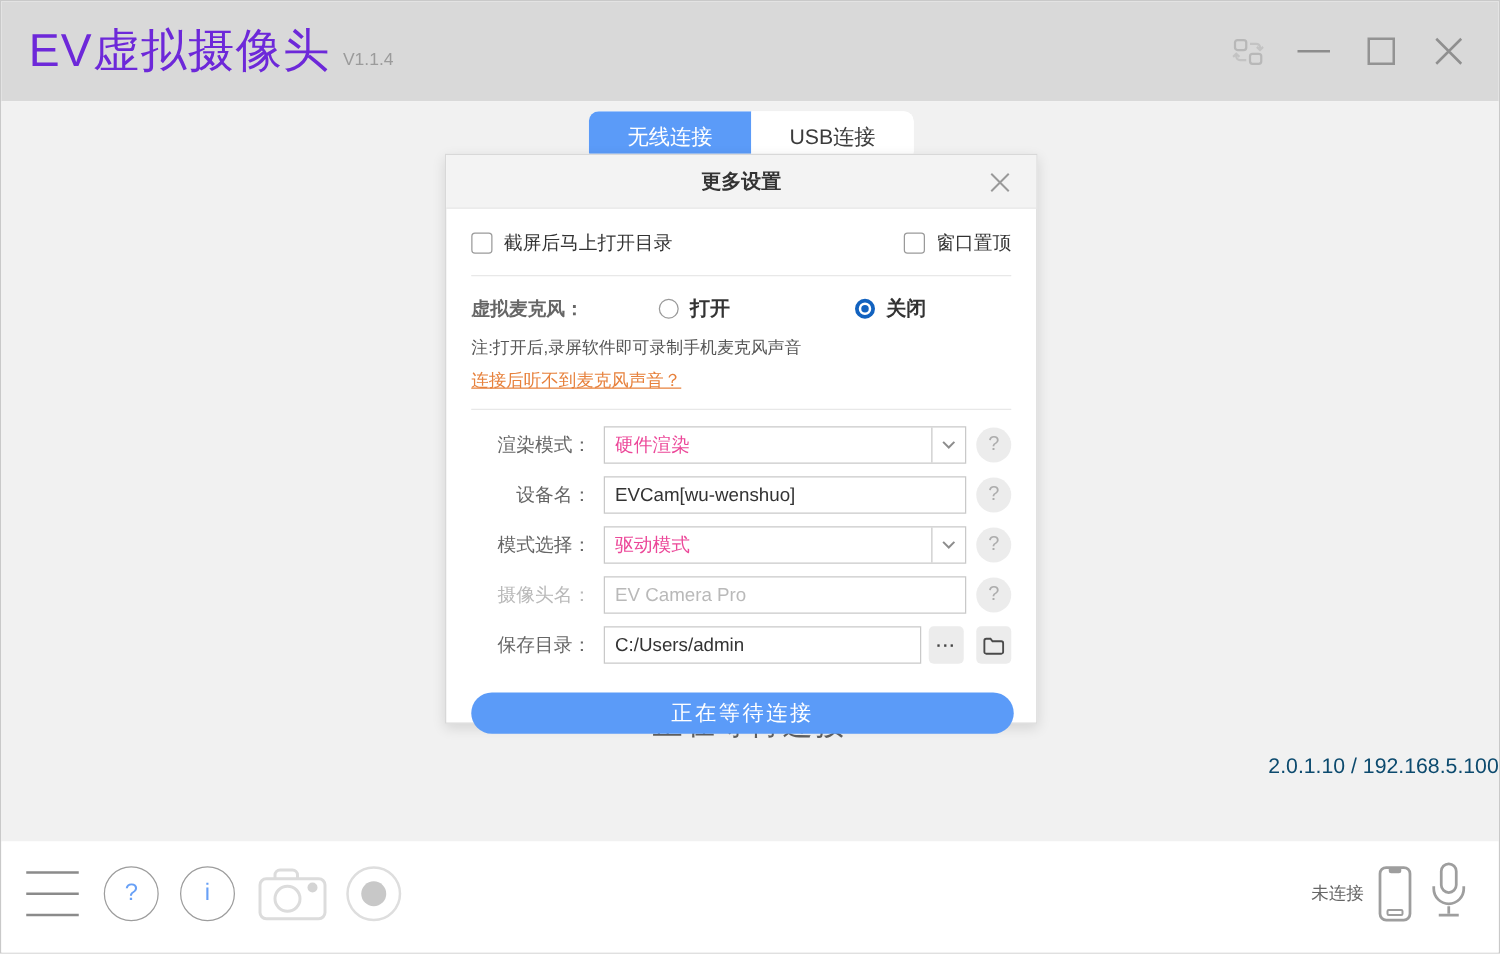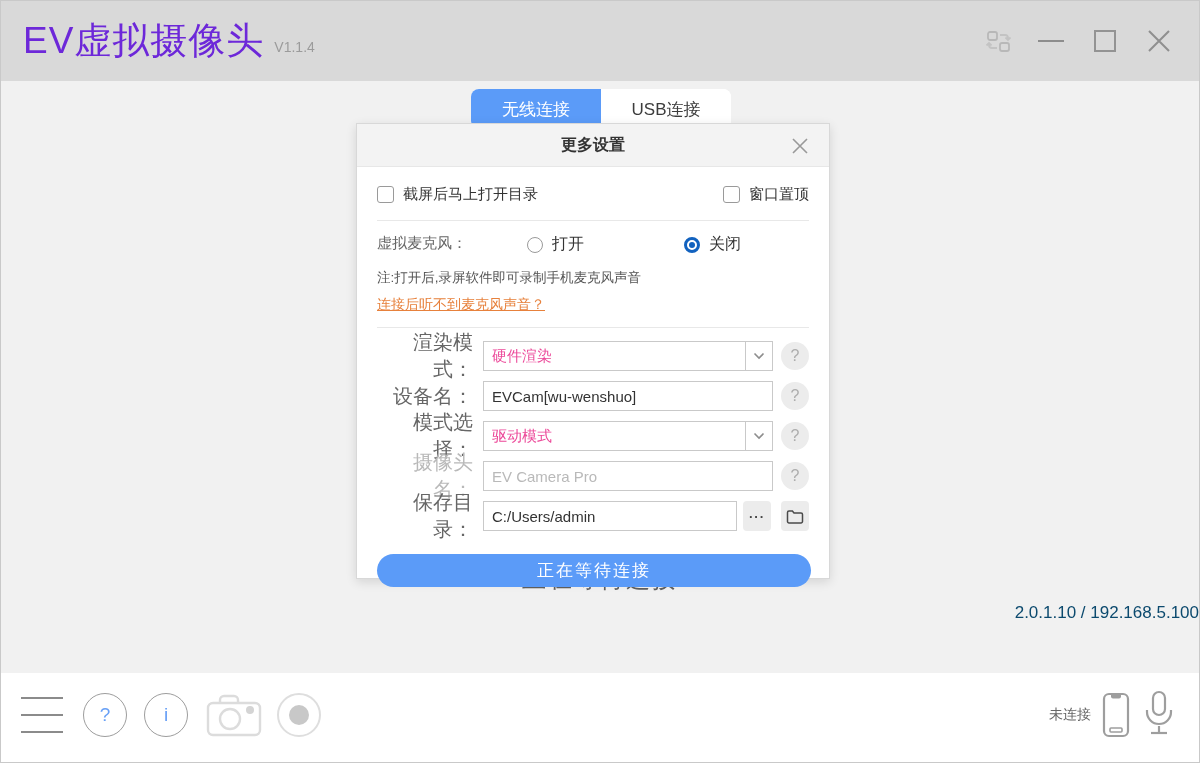--- a/index.html
+++ b/index.html
@@ -36,35 +36,35 @@
   .modal-close { position:absolute; right:14px; top:0; height:43px; width:30px; display:flex; align-items:center; justify-content:center; cursor:pointer; }
   .modal-body { padding:14px 20px 0 20px; }
 
   .cb-row { display:flex; align-items:center; justify-content:space-between; height:26px; }
   .cb-item { display:flex; align-items:center; cursor:pointer; }
   .checkbox { width:17px; height:17px; border:1px solid #9a9a9a; border-radius:3px; background:#fff; margin-right:9px; flex:0 0 auto; }
   .cb-label { font-size:15px; color:#333; }
 
   .divider { height:1px; background:#e8e8e8; margin:13px 0; }
 
-  .mic-row { display:flex; align-items:flex-start; height:26px; }
+  .mic-row { display:flex; align-items:center; height:26px;font-weight:bold; }
   .mic-label { font-size:15px; color:#666; width:118px; }
   .radio-item { display:flex; align-items:center; cursor:pointer; }
   .radio-item.first { margin-left:32px; }
   .radio-item.second { margin-left:100px; }
   .radio { width:16px; height:16px; border-radius:50%; border:1px solid #9a9a9a; background:#fff; margin-right:9px; flex:0 0 auto; }
   .radio.selected { border:3px solid #1262bf; display:flex; align-items:center; justify-content:center; }
   .radio.selected::after { content:""; width:6px; height:6px; border-radius:50%; background:#1262bf; }
   .radio-label { font-size:16px; color:#333; }
 
   .mic-note { font-size:13.5px; color:#555; margin-top:9px; }
   .mic-help { font-size:14px; color:#e7813c; text-decoration:underline; margin-top:9px; display:inline-block; cursor:pointer; padding-right:14px; }
 
   .form-row { display:flex; align-items:center; margin-bottom:10px; height:30px; }
-  .form-label { width:96px; text-align:right; font-size:20px; color:#666; margin-right:10px; flex:0 0 auto; }
+  .form-label { width:96px; text-align:right; font-size:15px; color:#666; margin-right:10px; flex:0 0 auto; }
   .form-label.disabled { color:#b9b9b9; }
   .field-box { height:30px; border:1px solid #c9c9c9; background:#fff; display:flex; align-items:center; }
   .select-box { width:307px; cursor:pointer; }
   .select-value { flex:1; font-size:15px; color:#ec4899; padding-left:8px; }
   .select-arrow { width:27px; height:100%; border-left:1px solid #c9c9c9; display:flex; align-items:center; justify-content:center; }
   .text-input { width:307px; height:30px; border:1px solid #c9c9c9; background:#fff; font-size:15px; color:#333; padding-left:8px; font-family:inherit; outline:none; }
   .text-input::placeholder { color:#b9b9b9; }
   .text-input.dir { width:275px; }
   .q-btn { width:28px; height:28px; border-radius:50%; background:#ececec; color:#adadad; font-size:16px; display:flex; align-items:center; justify-content:center; margin-left:8px; cursor:pointer; flex:0 0 auto; }
   .sq-btn { width:28px; height:30px; border-radius:4px; background:#ececec; display:flex; align-items:center; justify-content:center; cursor:pointer; flex:0 0 auto; }

